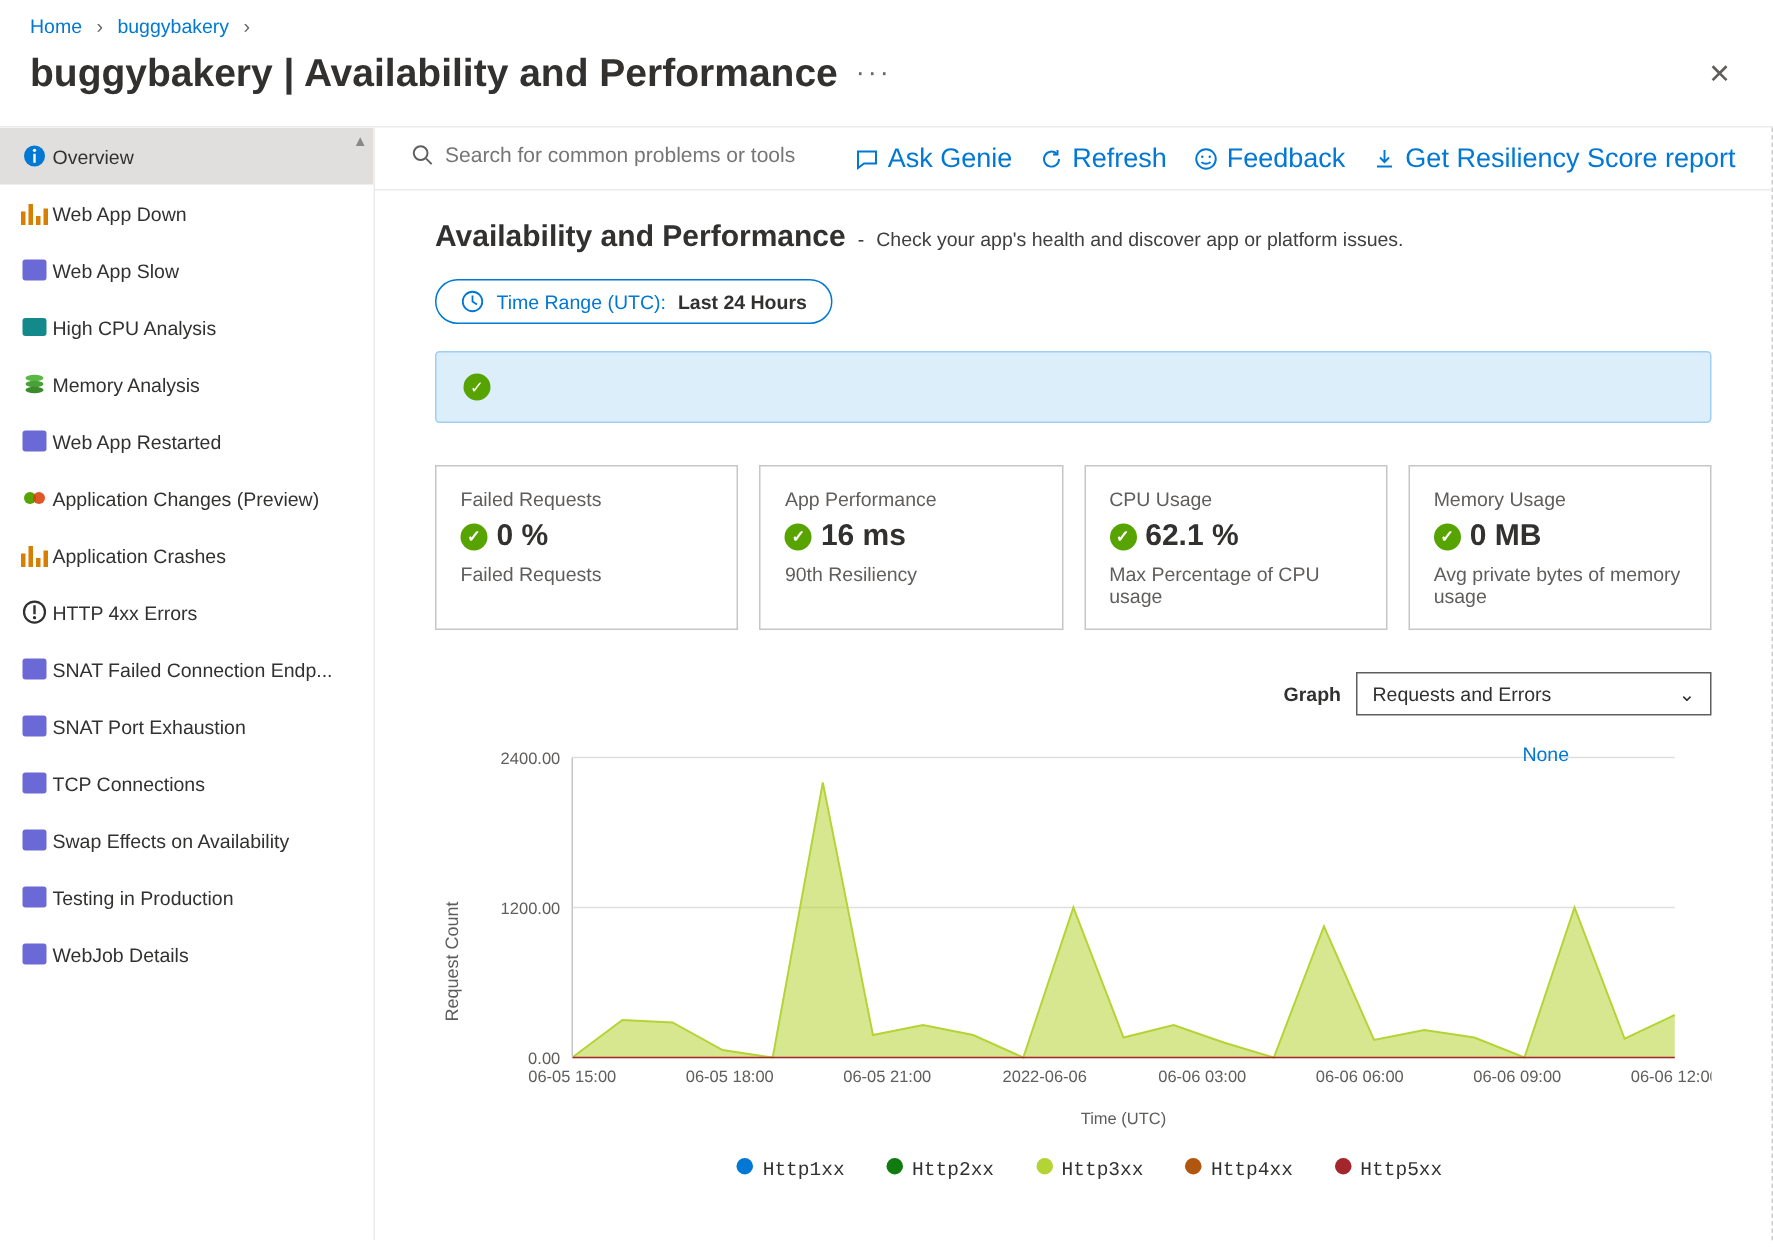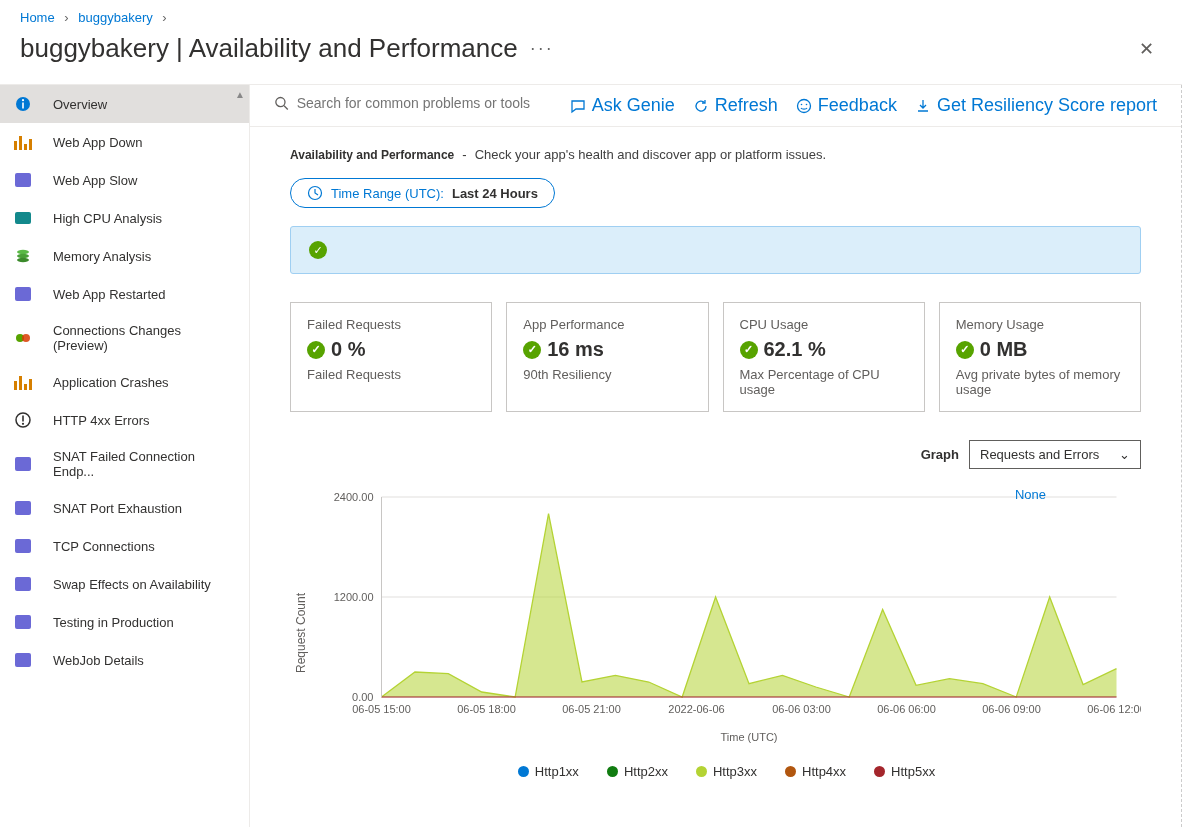--- a/index.html
+++ b/index.html
@@ -3,65 +3,65 @@
 <meta charset="utf-8">
 <style>
   * { box-sizing: border-box; margin: 0; padding: 0; }
   body { font-family: "Segoe UI", -apple-system, sans-serif; font-size: 13px; color: #323130; background: #fff; }
 
   .breadcrumb { padding: 10px 20px 4px; font-size: 13px; }
   .breadcrumb a { color: #0078d4; text-decoration: none; }
   .breadcrumb .sep { color: #666; padding: 0 6px; }
 
   .header { display: flex; align-items: center; justify-content: space-between; padding: 4px 20px 20px 20px; }
-  .header h1 { font-size: 26px; font-weight: 400; }
+  .header h1 { font-size: 26px; font-weight: 700; }
   .header .dots { color: #666; padding-left: 12px; font-size: 18px; letter-spacing: 2px; }
   .close-x { font-size: 18px; color: #605e5c; cursor: pointer; padding:4px 8px; }
 
   .layout { display: flex; height: calc(838px - 95px); border-top:1px solid #edebe9; }
   .sidebar { width: 250px; flex-shrink: 0; border-right: 1px solid #edebe9; overflow-y: auto; background:#fff; position:relative;}
-  .sidebar-item { display: flex; align-items: center; gap: 21px; padding: 10px 14px; cursor: pointer; font-size: 13px; }
+  .sidebar-item { display: flex; align-items: center; gap: 3px; padding: 10px 14px; cursor: pointer; font-size: 13px; }
   .sidebar-item.selected { background: #e1dfdd; }
   .sidebar-item .icon { width: 18px; height: 18px; display: flex; align-items: center; justify-content: center; flex-shrink:0;}
   .sidebar-collapse { position:absolute; top:4px; right:4px; color:#888; font-size:10px;}
 
   .main { flex: 1; padding: 0; overflow-y: auto; border-right: 1px dashed #ccc;}
   .toolbar { display: flex; align-items: flex-start; padding: 10px 24px; gap: 18px; border-bottom:1px solid #edebe9;}
   .searchwrap { flex: 1; display:flex; align-items:center; gap:8px; color:#605e5c;}
   .searchwrap input { border: none; outline: none; font-size: 14px; width: 100%; color:#605e5c;}
   .tool-link { display: flex; align-items: center; gap: 6px; color: #0078d4; font-size: 18px; cursor: pointer; white-space:nowrap;}
 
   .content { padding: 20px 40px; }
   .page-title-row { display: flex; align-items: baseline; gap: 8px; margin-bottom: 16px; }
-  .page-title-row h2 { font-size: 12px; font-weight: 600; }
+  .page-title-row h2 { font-size: 20px; font-weight: 600; }
   .page-title-row .sub { color: #404040; font-size: 13px; }
 
   .pill { display: inline-flex; align-items:center; gap:8px; border: 1px solid #0078d4; border-radius: 18px; padding: 6px 16px; color: #0078d4; font-size: 13px; cursor:pointer; }
   .pill b { color: #323130; font-weight:600;}
 
   .banner { margin-top: 18px; background: #dbeefa; border: 1px solid #9fcff2; border-radius: 3px; padding: 14px 18px; display:flex; align-items:center; gap:10px; font-size: 13px;}
 
   .cards { display: flex; gap: 14px; margin-top: 28px; }
   .card { flex: 1; border: 1px solid #c8c6c4; border-radius: 0; padding: 14px 16px; }
   .card .ct { color: #605e5c; font-size: 13px; margin-bottom: 6px;}
   .card .cv { font-size: 20px; font-weight: 600; display:flex; align-items:center; gap:6px;}
   .card .cs { color: #605e5c; font-size: 13px; margin-top: 6px;}
   .ok-circle { width:18px; height:18px; border-radius:50%; background:#57a300; display:inline-flex; align-items:center; justify-content:center; color:#fff; font-size:11px;}
 
   .graph-select-row { display:flex; justify-content:flex-end; align-items:center; gap:10px; margin-top:28px;}
   .graph-select-row label { font-weight:600; font-size:13px;}
-  .select { border:1px solid #605e5c; padding:6px 10px; width:172px; display:flex; justify-content:space-between; align-items:center; font-size:13px; cursor:pointer;}
+  .select { border:1px solid #605e5c; padding:6px 10px; width:237px; display:flex; justify-content:space-between; align-items:center; font-size:13px; cursor:pointer;}
 
   .chart-wrap { margin-top:18px; position:relative; }
   .chart-none { position:absolute; right:95px; top:0; color:#0078d4; font-size:13px; cursor:pointer;}
   .chart { display:flex; }
   .ylabel { writing-mode:vertical-rl; transform:rotate(180deg); font-size:12px; color:#605e5c; text-align:center; padding:0 4px;}
   .plot { flex:1; }
   .legend { display:flex; justify-content:center; gap:28px; margin-top:14px; font-size:13px;}
-  .legend span { display:inline-flex; align-items:center; gap:6px;}
+  .legend span { display:inline-flex; align-items:flex-start; gap:6px;font-family:Liberation Mono, monospace;}
   .dot { width:11px; height:11px; border-radius:50%; display:inline-block;}
 
   svg.icon-svg { width:16px; height:16px; }
 
   
   .ic-purple { background:#6b69d6; }
   .ic-bar { display:flex; align-items:flex-end; gap:2px; height:16px;}
   .ic-bar i { width:3px; background:#d67f00; display:block;}
 </style>
 </head>
@@ -141,21 +141,21 @@
       <span>Web App Restarted</span>
     </div>
 
     <div class="sidebar-item">
       <span class="icon">
         <svg class="icon-svg" viewBox="0 0 16 16">
             <circle cx="5" cy="8" r="4" fill="#57a300"></circle>
             <circle cx="11" cy="8" r="4" fill="#d83b01" opacity="0.85"></circle>
           </svg>
       </span>
-      <span>Connections Changes (Preview)</span>
+      <span>Application Changes (Preview)</span>
     </div>
 
     <div class="sidebar-item">
       <span class="icon">
         <span class="ic-bar">
             <i style="height:9px"></i>
             <i style="height:14px"></i>
             <i style="height:6px"></i>
             <i style="height:11px"></i>
           </span>

